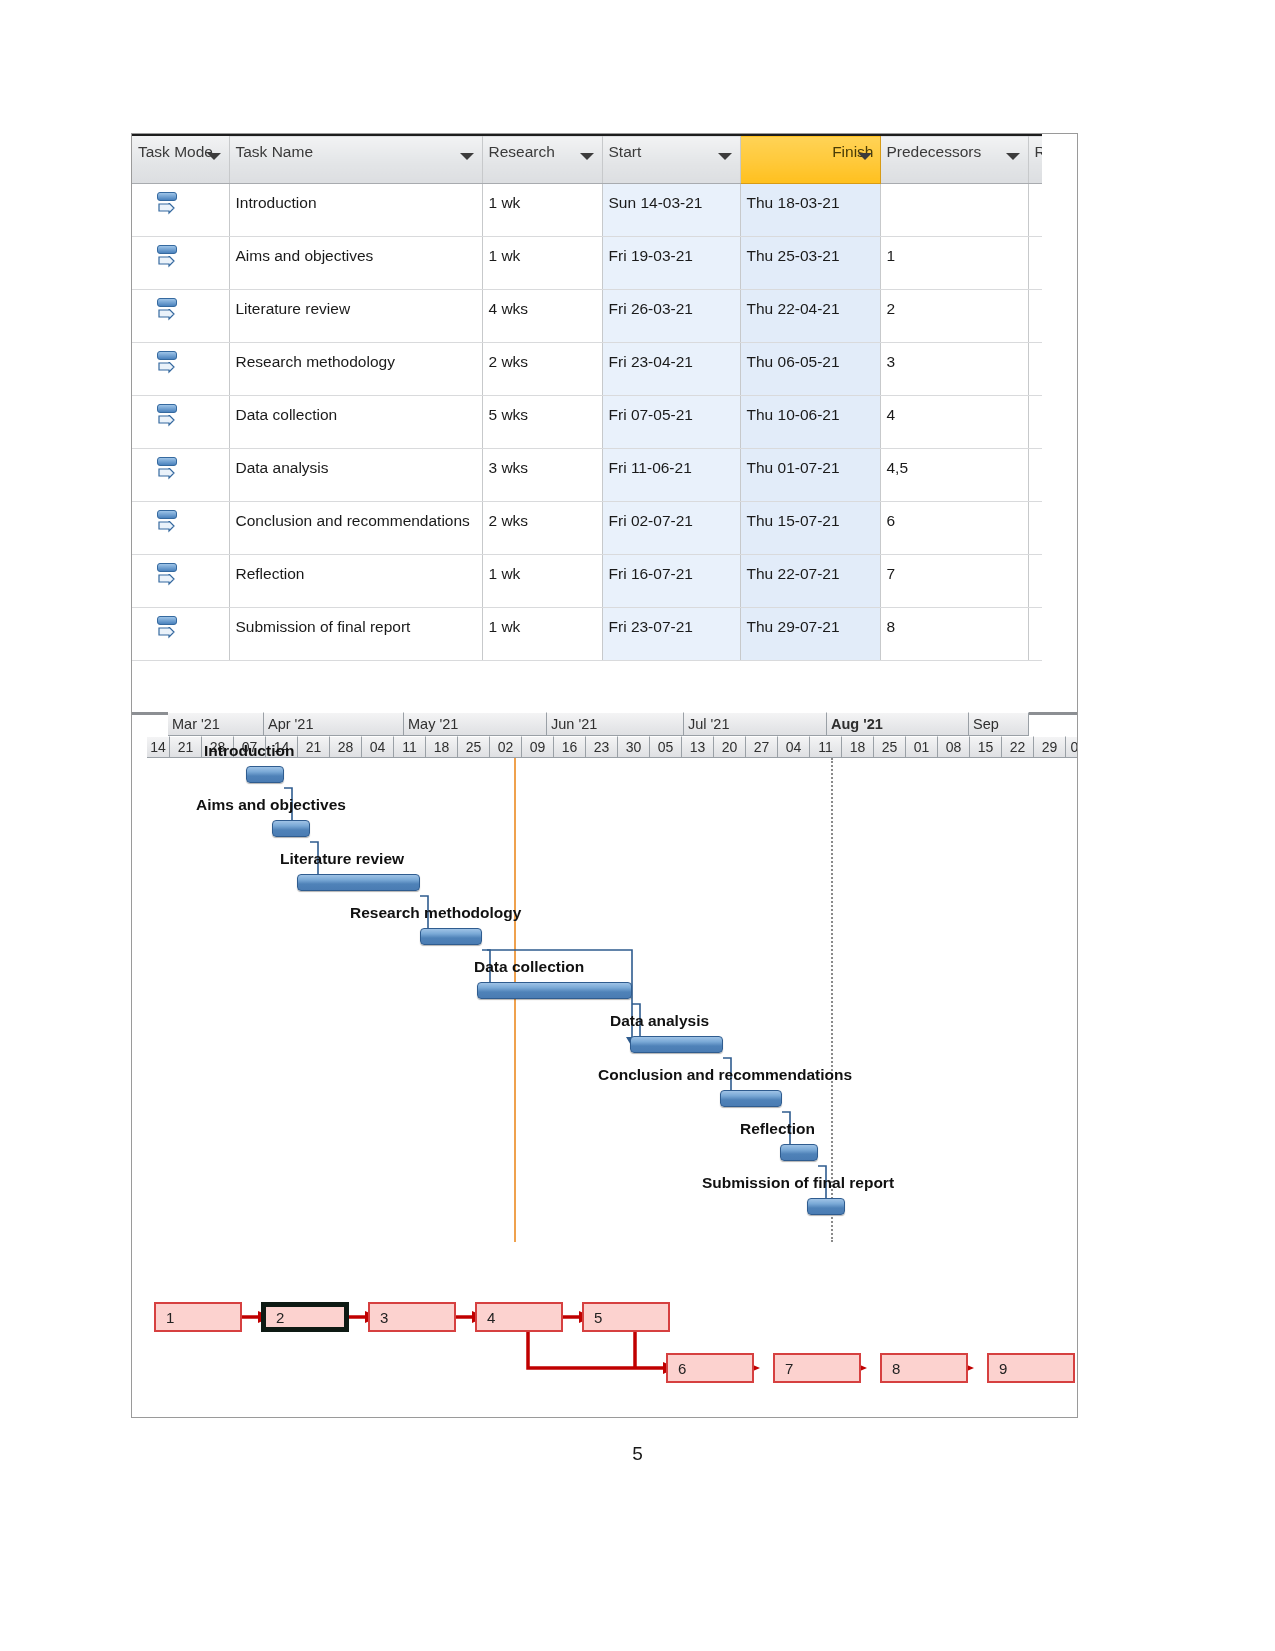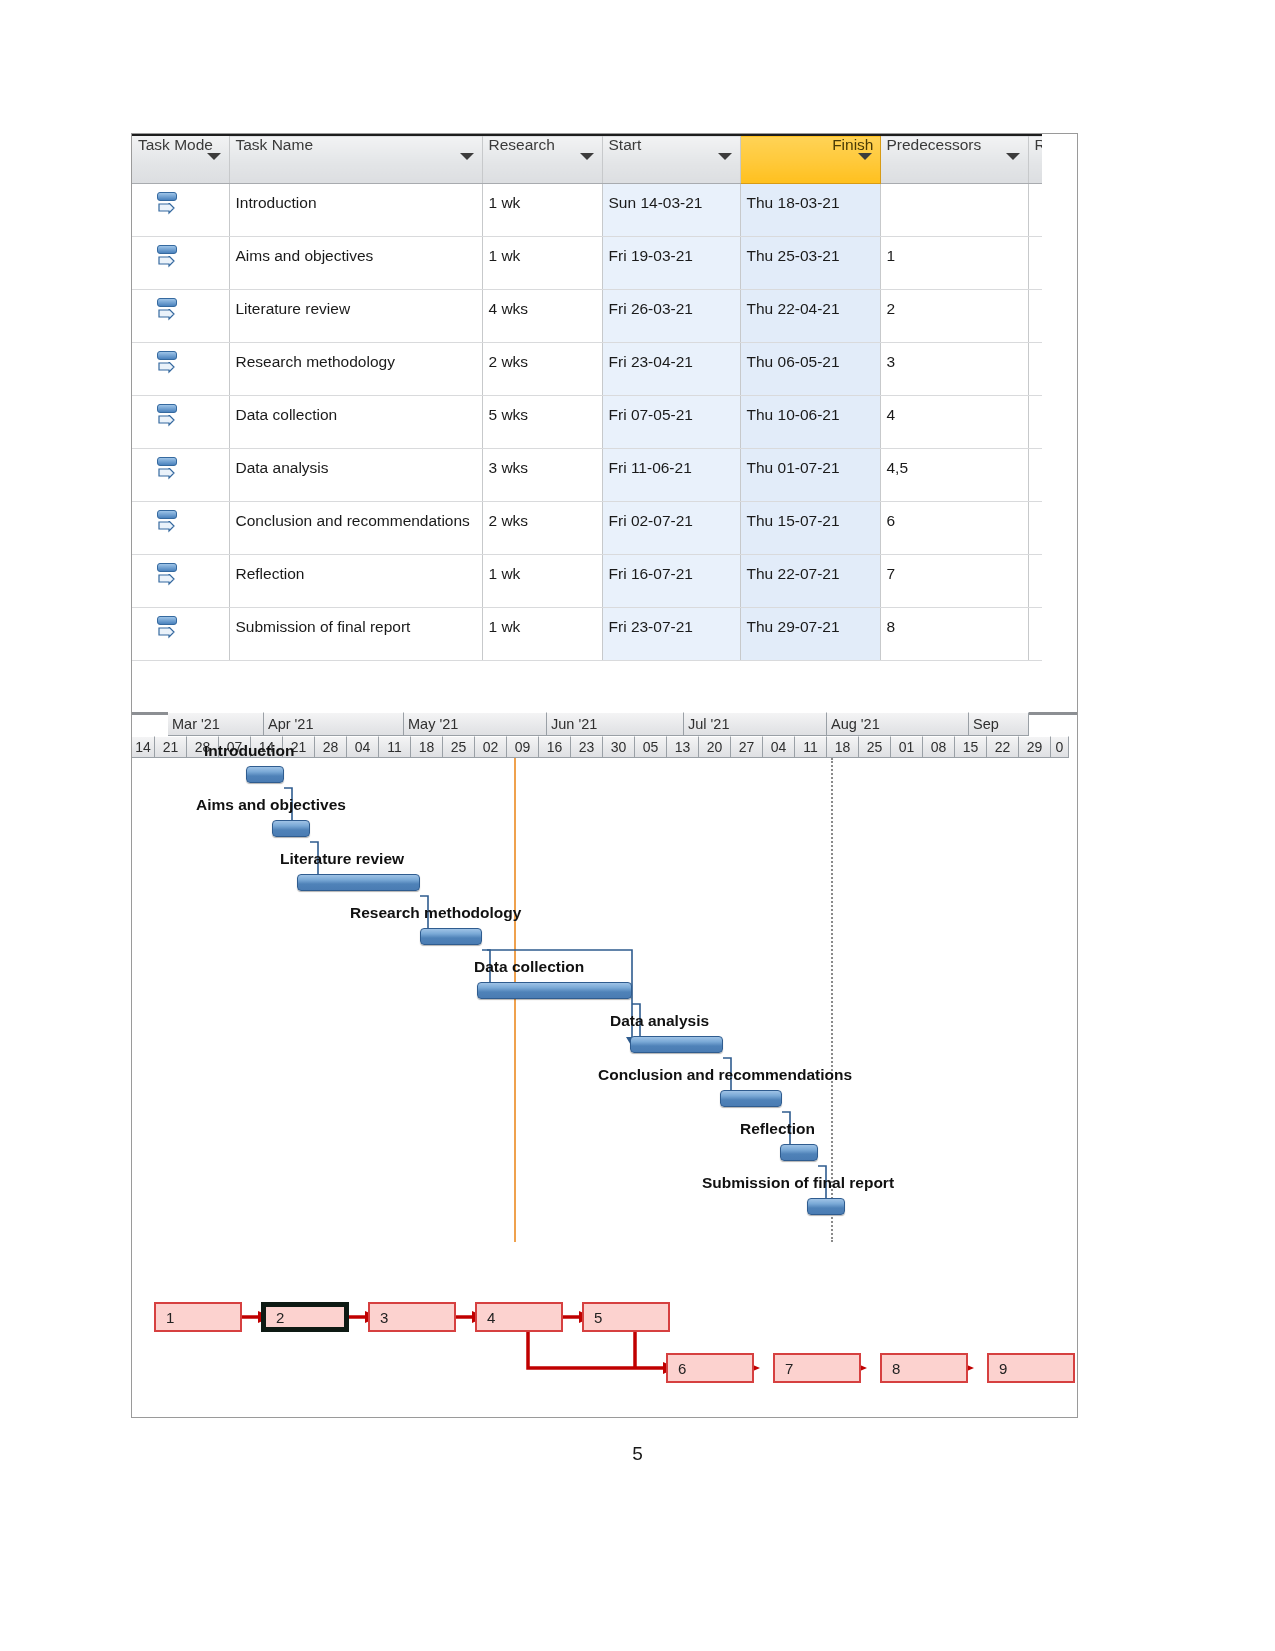--- a/index.html
+++ b/index.html
@@ -42,20 +42,21 @@
     vertical-align:top;
     box-sizing:border-box;
     font-weight:normal;
   }
   table.msp thead th{
     background:linear-gradient(to bottom,#f2f3f4 0%,#e3e5e7 58%,#dcdee1 100%);
     border-top:2px solid #1d1d1d;
     border-bottom:1px solid #a8abaf;
     height:48px;
     vertical-align:top;
+    padding-top:7px;
     position:relative;
     color:#3a3a3a;
     font-size:15.5px;
   }
   table.msp thead th.hl{
     background:linear-gradient(to bottom,#ffd357 0%,#ffc93a 55%,#ffc01f 100%);
     border:1px solid #d79b16;
     border-top:2px solid #1d1d1d;
     color:#4a3c06;
     text-align:right;
@@ -87,21 +88,21 @@
     background:linear-gradient(to bottom,#9ec4e8,#4a82bd);
     border:1px solid #35699f;border-radius:3px;box-sizing:border-box;
   }
   .mode-icon .arw{
     position:absolute;left:2px;top:11px;width:17px;height:12px;
   }
   
   #gantt{
     position:absolute;left:0px;top:578px;width:945px;height:560px;
   }
-  .tl-months,.tl-weeks{position:absolute;left:0;display:flex;}
+  .tl-months,.tl-weeks{position:absolute;left:15px;display:flex;}
   .tl-months{top:0;height:24px;}
   .tl-weeks{top:24px;height:22px;}
   .tl-m,.tl-w{
     box-sizing:border-box;
     border-right:1px solid #9aa0a6;
     border-top:1px solid #ffffff;
     background:linear-gradient(to bottom,#f4f4f5 0%,#e7e8ea 60%,#dfe0e3 100%);
     font-size:14.5px;color:#2f2f2f;
     display:flex;align-items:center;
     padding-left:4px;
@@ -324,21 +325,21 @@
   </div>
 
   <div id="gantt">
     <div id="tl-topline"></div>
     <div class="tl-months" id="tl-months" style="left: 36px;">
         <div class="tl-m" style="width: 96px;">Mar '21</div>
         <div class="tl-m" style="width: 140px;">Apr '21</div>
         <div class="tl-m" style="width: 143px;">May '21</div>
         <div class="tl-m" style="width: 137px;">Jun '21</div>
         <div class="tl-m" style="width: 143px;">Jul '21</div>
-        <div class="tl-m" style="width: 142px;">Aug '21</div>
+        <div class="tl-m" style="width: 142px; font-weight: bold;">Aug '21</div>
         <div class="tl-m" style="width: 60px;">Sep</div>
       </div>
     <div class="tl-weeks" id="tl-weeks">
         <div class="tl-w" style="width: 23px;">14</div>
         <div class="tl-w" style="width: 32px;">21</div>
         <div class="tl-w" style="width: 32px;">28</div>
         <div class="tl-w" style="width: 32px;">07</div>
         <div class="tl-w" style="width: 32px;">14</div>
         <div class="tl-w" style="width: 32px;">21</div>
         <div class="tl-w" style="width: 32px;">28</div>

